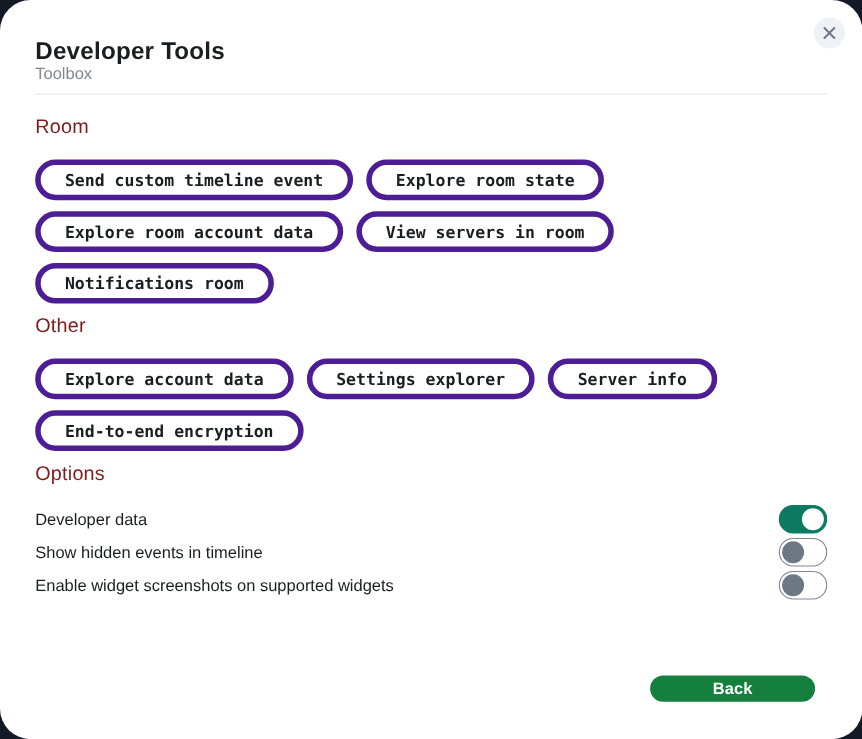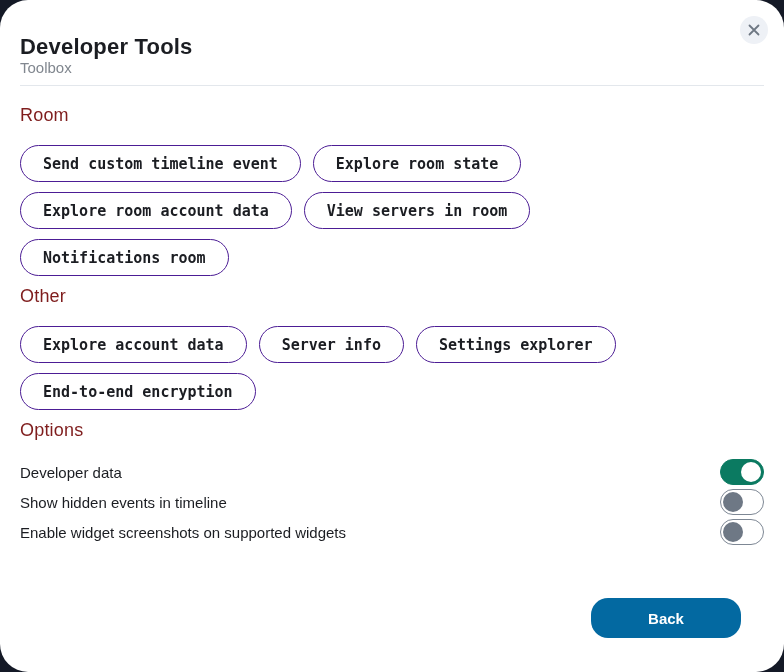--- a/index.html
+++ b/index.html
@@ -9,21 +9,21 @@
     position:relative;
     overflow:hidden;
     font-family:"Liberation Sans", sans-serif;
     -webkit-font-smoothing:antialiased;
   }
   .dialog {
     position:absolute; inset:0;
     background:#ffffff;
     border-radius:28px;
     box-sizing:border-box;
-    padding:0 20px;
+    padding:0 32px;
   }
   .close-btn {
     position:absolute; top:16px; right:16px;
     width:28px; height:28px;
     border-radius:50%;
     background:#eef1f6;
     border:none;
     display:flex; align-items:center; justify-content:center;
     cursor:pointer;
     padding:0;
@@ -53,21 +53,21 @@
     color:#7f1d1d;
     letter-spacing:0.2px;
   }
   .section-heading.spaced { margin-top:10px; }
   .btn-row { display:flex; gap:12px; margin-top:10px; }
   .btn-row.first { margin-top:19px; }
   .pill-btn {
     height:37px;
     padding:0 22px;
     background:#ffffff;
-    border:1px solid #4c1d95;
+    border:5px solid #4c1d95;
     border-radius:19px;
     display:inline-flex; align-items:center;
     font-family:"DejaVu Sans Mono", "Liberation Mono", monospace;
     font-size:15px;
     font-weight:700;
     color:#1b1d22;
     cursor:pointer;
     white-space:nowrap;
     box-sizing:border-box;
   }
@@ -102,24 +102,24 @@
     background:#0b7a61;
     border-color:#0b7a61;
   }
   .toggle.on .knob {
     left:auto; right:2px; top:2px;
     background:#ffffff;
   }
   .back-btn {
     position:absolute;
     right:43px; bottom:34px;
-    width:150px; height:40px;
+    width:150px; height:24px;
     border:none;
     border-radius:17px;
-    background:#0369a1;
+    background:#15803d;
     color:#ffffff;
     font-family:"Liberation Sans", sans-serif;
     font-size:15px;
     font-weight:700;
     cursor:pointer;
   }
 </style>
 </head>
 <body>
 
@@ -146,22 +146,22 @@
     <button class="pill-btn">Explore room account data</button>
     <button class="pill-btn">View servers in room</button>
   </div>
   <div class="btn-row">
     <button class="pill-btn">Notifications room</button>
   </div>
 
   <h2 class="section-heading spaced">Other</h2>
   <div class="btn-row first">
     <button class="pill-btn">Explore account data</button>
+    <button class="pill-btn">Settings explorer</button>
     <button class="pill-btn">Server info</button>
-    <button class="pill-btn">Settings explorer</button>
   </div>
   <div class="btn-row">
     <button class="pill-btn">End-to-end encryption</button>
   </div>
 
   <h2 class="section-heading spaced">Options</h2>
 
   <div class="option-row first">
     <span class="option-label">Developer data</span>
     <div class="toggle on">

